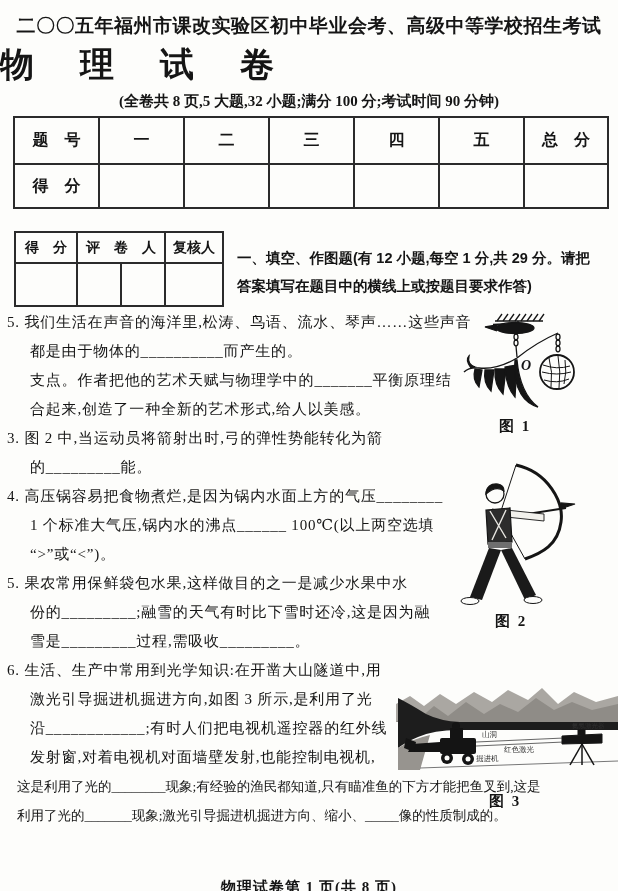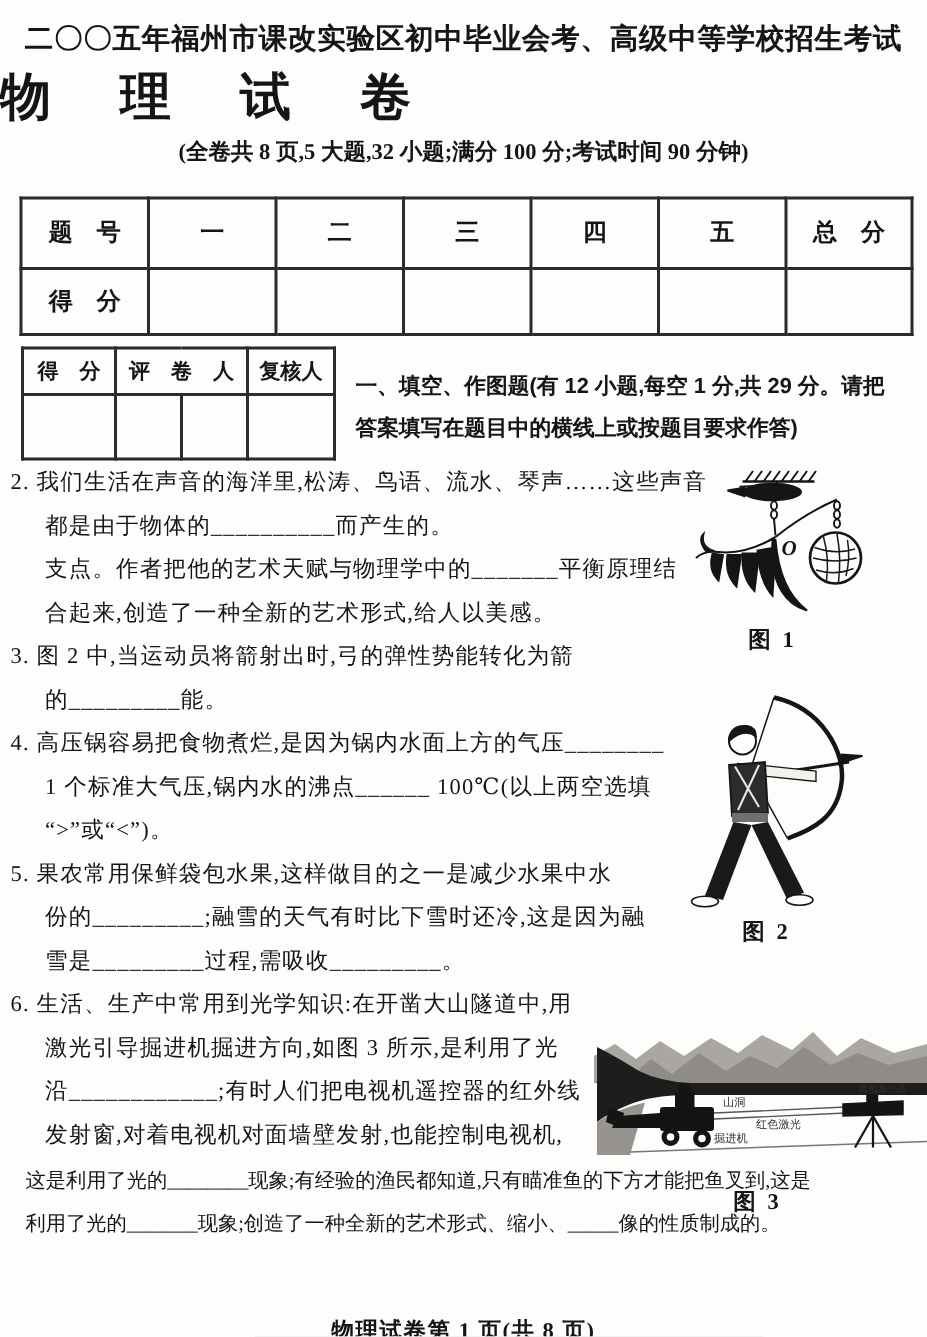--- a/index.html
+++ b/index.html
@@ -16,21 +16,21 @@
   .title{
     position:absolute; top:42px; left:0; right:0; text-align:left;
     font-size:34px; font-weight:bold; letter-spacing:6px; white-space:nowrap;
   }
   .subtitle{
     position:absolute; top:92px; left:0; right:0; text-align:center;
     font-size:15px; font-weight:bold; white-space:nowrap;
   }
   table{border-collapse:collapse; table-layout:fixed;}
   td{border:2px solid #2b2b2b; text-align:center; font-weight:bold; padding:0;}
-  .score-table{position:absolute; left:13px; top:116px; width:594px;margin-top:15px;}
+  .score-table{position:absolute; left:13px; top:116px; width:594px;}
   .score-table td{font-size:16px;}
   .score-table tr.r1 td{height:45px;}
   .score-table tr.r2 td{height:42px;}
   .grader-table{position:absolute; left:14px; top:231px; width:208px;}
   .grader-table td{font-size:14px;}
   .grader-table tr.g1 td{height:29px;}
   .grader-table tr.g2 td{height:41px;}
   .sec-heading{
     position:absolute; left:237px; top:244px; width:376px;
     font-family:"Liberation Sans","DejaVu Sans",sans-serif;
@@ -121,21 +121,21 @@
   </tbody>
     </table>
 
   <div class="sec-heading">
     <div>一、填空、作图题(有 12 小题,每空 1 分,共 29 分。请把</div>
     <div>答案填写在题目中的横线上或按题目要求作答)</div>
   </div>
 
   <div class="questions">
     <div>
-      <div class="q-line">2. 我们生活在声音的海洋里,松涛、鸟语、流水、琴声……这些声音</div>
+      <div class="q-line">5. 我们生活在声音的海洋里,松涛、鸟语、流水、琴声……这些声音</div>
       <div class="q-line q-cont">都是由于物体的__________而产生的。</div>
     </div>
     <div>
       <div class="q-line q-cont">支点。作者把他的艺术天赋与物理学中的_______平衡原理结</div>
       <div class="q-line q-cont">合起来,创造了一种全新的艺术形式,给人以美感。</div>
     </div>
     <div>
       <div class="q-line">3. 图 2 中,当运动员将箭射出时,弓的弹性势能转化为箭</div>
       <div class="q-line q-cont">的_________能。</div>
     </div>
@@ -148,21 +148,21 @@
       <div class="q-line">5. 果农常用保鲜袋包水果,这样做目的之一是减少水果中水</div>
       <div class="q-line q-cont">份的_________;融雪的天气有时比下雪时还冷,这是因为融</div>
       <div class="q-line q-cont">雪是_________过程,需吸收_________。</div>
     </div>
     <div>
       <div class="q-line">6. 生活、生产中常用到光学知识:在开凿大山隧道中,用</div>
       <div class="q-line q-cont">激光引导掘进机掘进方向,如图 3 所示,是利用了光</div>
       <div class="q-line q-cont">沿____________;有时人们把电视机遥控器的红外线</div>
       <div class="q-line q-cont">发射窗,对着电视机对面墙壁发射,也能控制电视机,</div>
       <div class="q-line q-wide">这是利用了光的________现象;有经验的渔民都知道,只有瞄准鱼的下方才能把鱼叉到,这是</div>
-      <div class="q-line q-wide">利用了光的_______现象;创造了一种全新的艺术形式、缩小、_____像的性质制成的。</div>
+      <div class="q-line q-wide">利用了光的_______现象;激光引导掘进机掘进方向、缩小、_____像的性质制成的。</div>
     </div>
   </div>
 
   <div class="fig fig1">
     <svg width="150" height="106" viewBox="0 0 150 106">
       <g stroke="#151515" fill="none" stroke-width="1.3">
         <line x1="32" y1="11" x2="80" y2="11" stroke-width="1.6"></line>
         <line x1="34" y1="11" x2="39" y2="4"></line>
           <line x1="40" y1="11" x2="45" y2="4"></line>
         <line x1="46" y1="11" x2="51" y2="4"></line>

